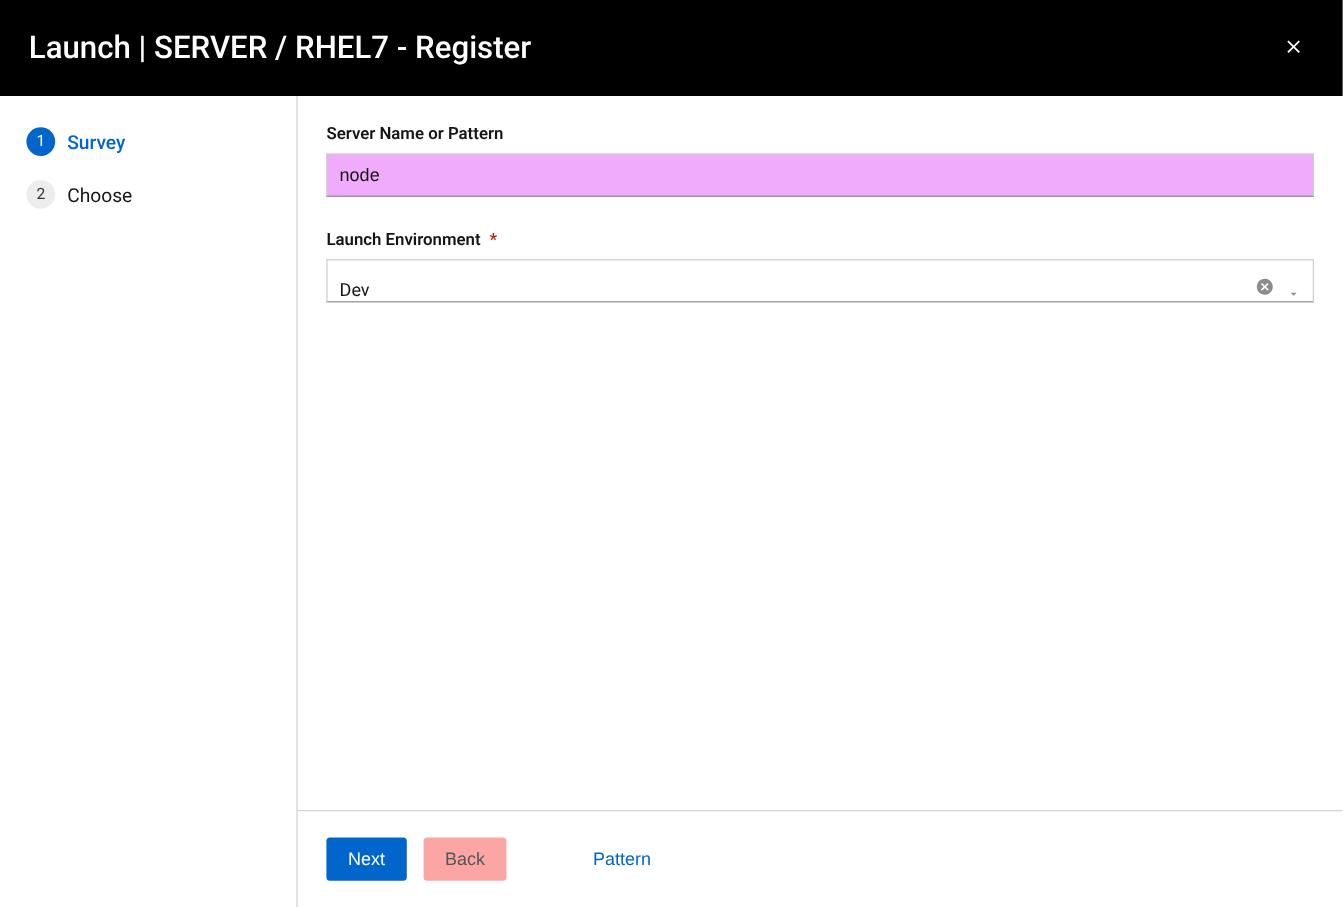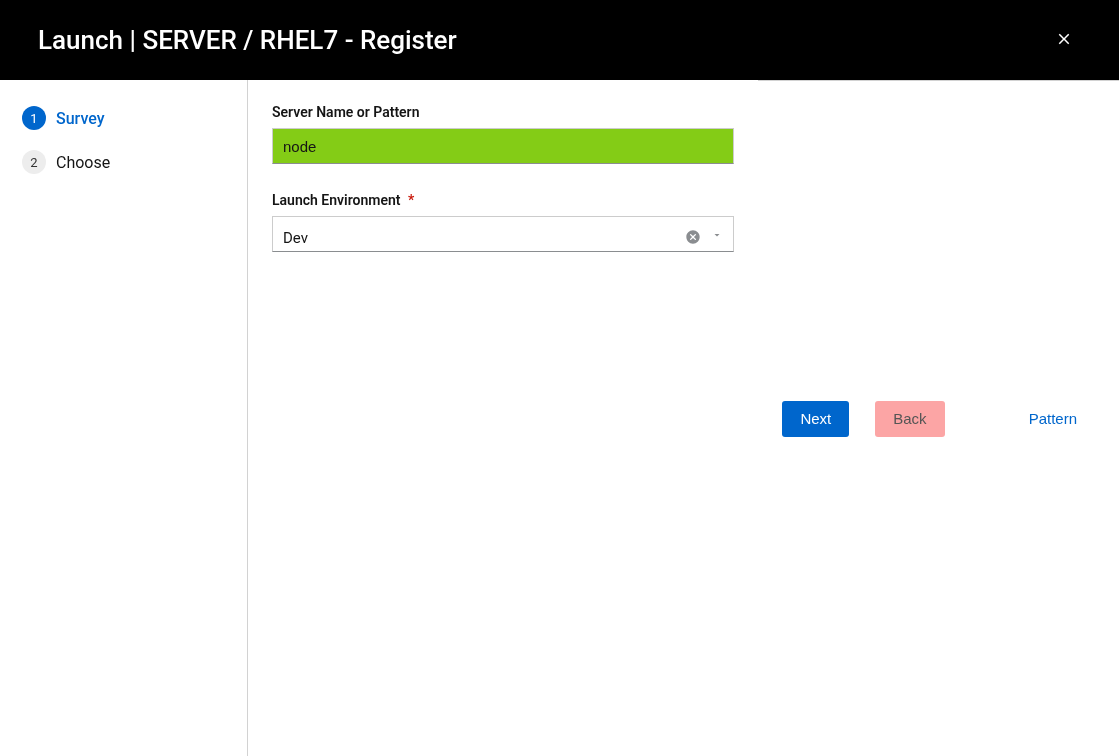--- a/index.html
+++ b/index.html
@@ -10,21 +10,21 @@
       overflow: hidden;
       background: #fff;
     }
     .header {
       background: #000;
       color: #fff;
       height: 80px;
       display: flex;
       align-items: center;
       justify-content: space-between;
-      padding: 0 38px;
+      padding: 0 24px;
     }
     .header-title {
       font-size: 26px;
       font-weight: 500;
     }
     .close-btn {
       background: none;
       border: none;
       cursor: pointer;
       padding: 8px;
@@ -71,21 +71,21 @@
       color: #151515;
     }
     .step.active .step-label {
       color: #0066cc;
       font-weight: 500;
     }
 
     .main {
       flex: 1;
       display: flex;
-      flex-direction: row;
+      flex-direction: column;
     }
     .form-area {
       flex: 1;
       padding: 24px;
       overflow: auto;
     }
     .form-group {
       margin-bottom: 28px;
     }
     .form-label {
@@ -99,32 +99,32 @@
       color: #c9190b;
       margin-left: 4px;
     }
     .text-input {
       width: 100%;
       height: 36px;
       padding: 16px 10px;
       font-size: 15px;
       border: 1px solid #ccc;
       border-bottom: 1px solid #8a8d90;
-      background: #84cc16;
+      background: #f0abfc;
       color: #151515;
     }
     .select-wrap {
       position: relative;
       width: 100%;
       height: 36px;
       border: 1px solid #ccc;
       border-bottom: 1px solid #8a8d90;
       display: flex;
-      align-items: flex-start;
-      padding: 12px 10px;
+      align-items: flex-end;
+      padding: 0 10px;
       cursor: pointer;
       background: #fff;
     }
     .select-value {
       flex: 1;
       font-size: 15px;
       color: #151515;
     }
     .select-clear {
       margin-right: 10px;
@@ -135,21 +135,21 @@
     .select-caret {
       display: flex;
       align-items: center;
     }
 
     .footer {
       border-top: 1px solid #d2d2d2;
       padding: 22px 24px;
       display: flex;
       align-items: center;
-      gap: 26px;
+      gap: 14px;
     }
     .btn {
       height: 36px;
       padding: 0 18px;
       font-size: 15px;
       border: none;
       border-radius: 3px;
       cursor: pointer;
     }
     .btn-primary {

